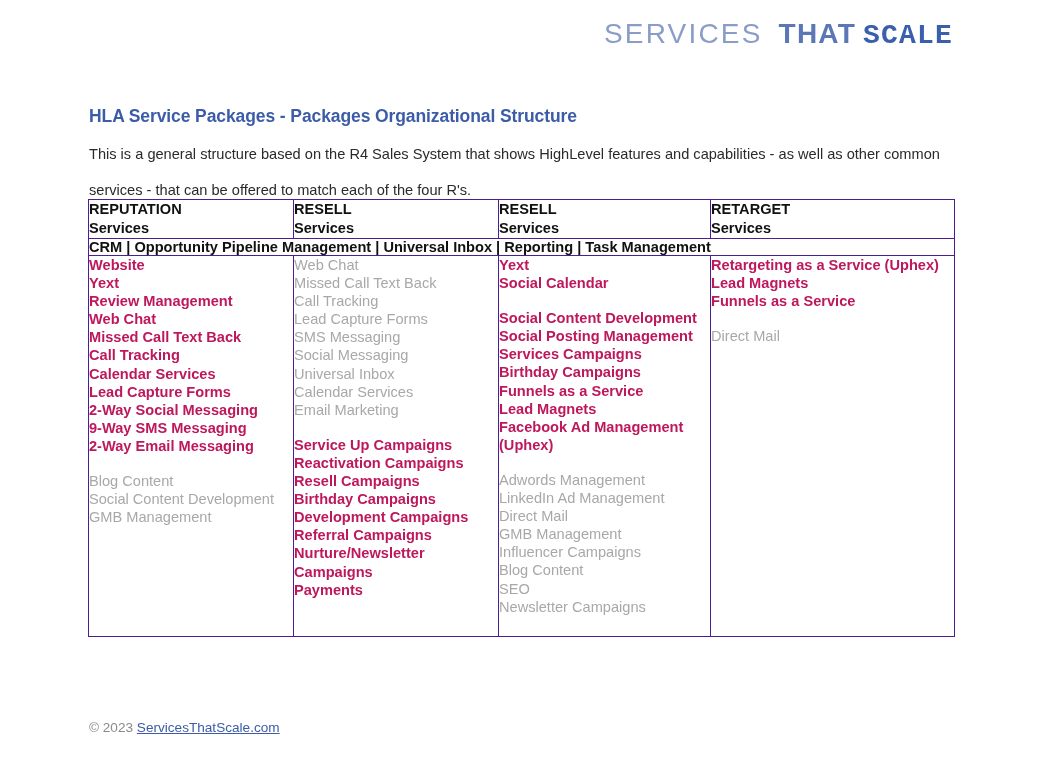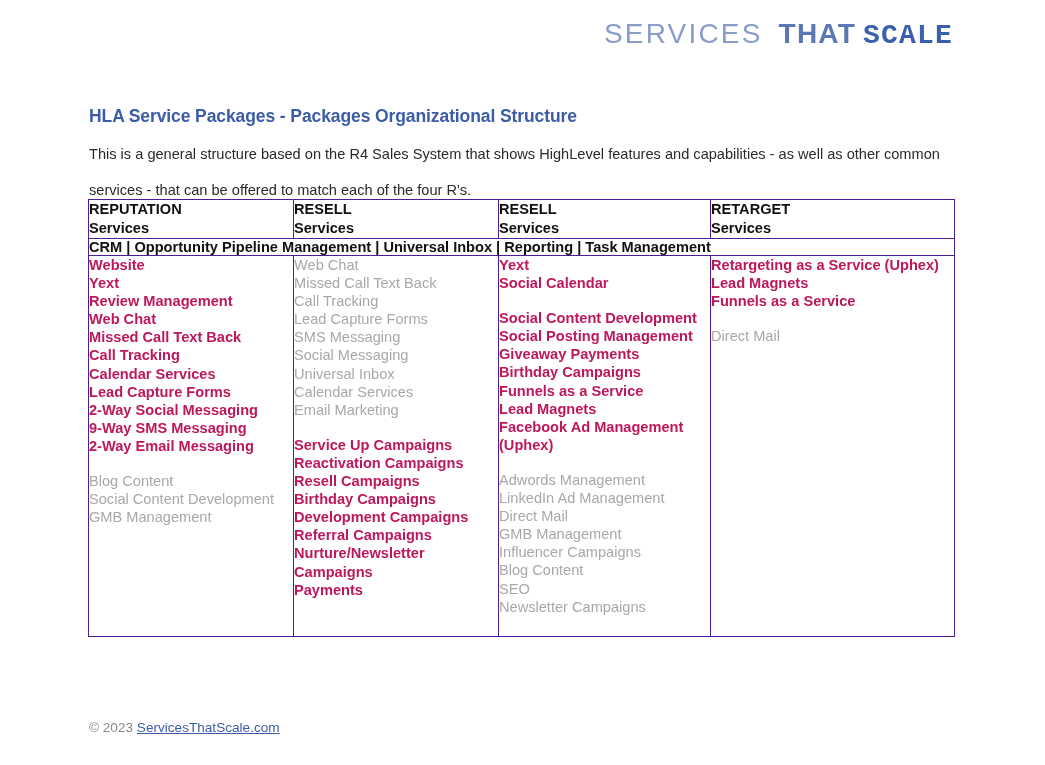--- a/index.html
+++ b/index.html
@@ -230,21 +230,21 @@
       </td>
       <td class="body-cell">
         <div>
             <div class="svc-block">
               <div class="svc-item strong">Yext</div>
               <div class="svc-item strong">Social Calendar</div>
             </div>
             <div class="svc-block">
               <div class="svc-item strong">Social Content Development</div>
               <div class="svc-item strong">Social Posting Management</div>
-              <div class="svc-item strong">Giveaway Payments</div>
+              <div class="svc-item strong">Services Campaigns</div>
               <div class="svc-item strong">Birthday Campaigns</div>
               <div class="svc-item strong">Funnels as a Service</div>
               <div class="svc-item strong">Lead Magnets</div>
               <div class="svc-item strong">Facebook Ad Management (Uphex)</div>
             </div>
             <div class="svc-block">
               <div class="svc-item light">Adwords Management</div>
               <div class="svc-item light">LinkedIn Ad Management</div>
               <div class="svc-item light">Direct Mail</div>
               <div class="svc-item light">GMB Management</div>

